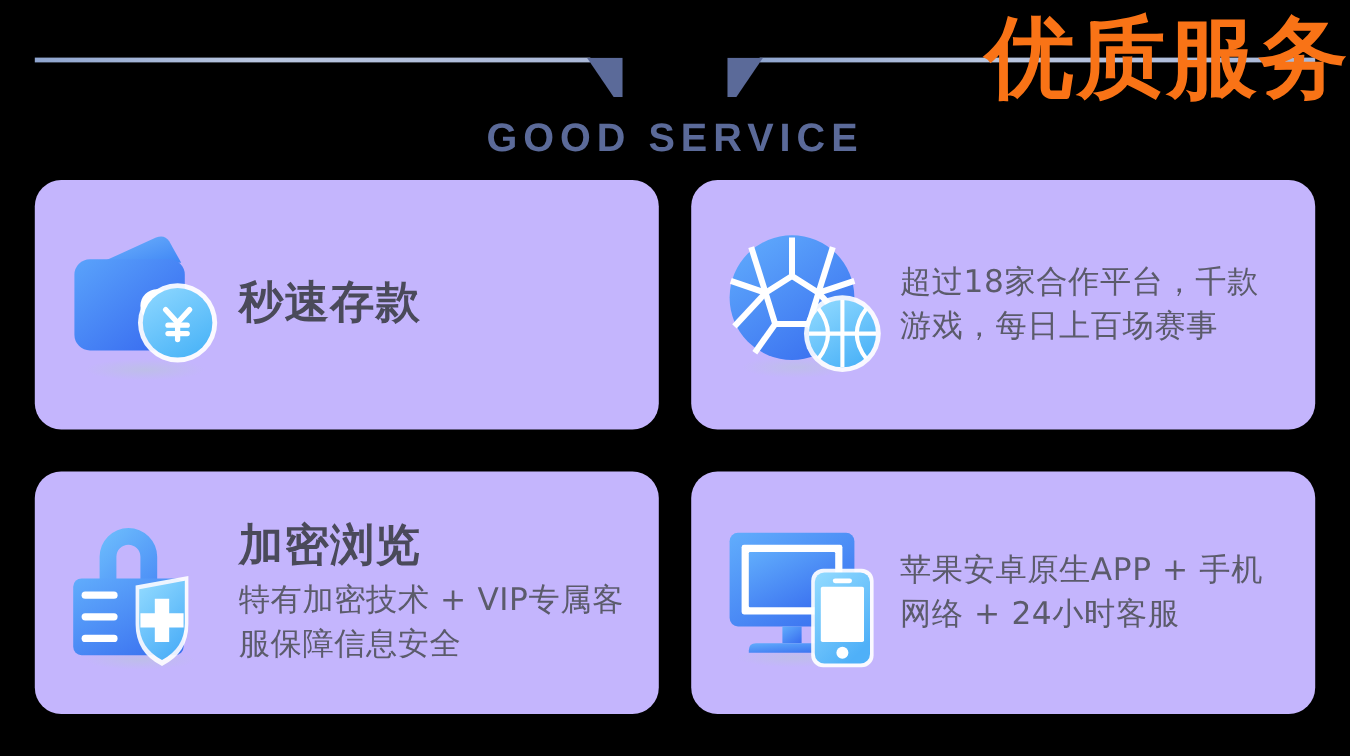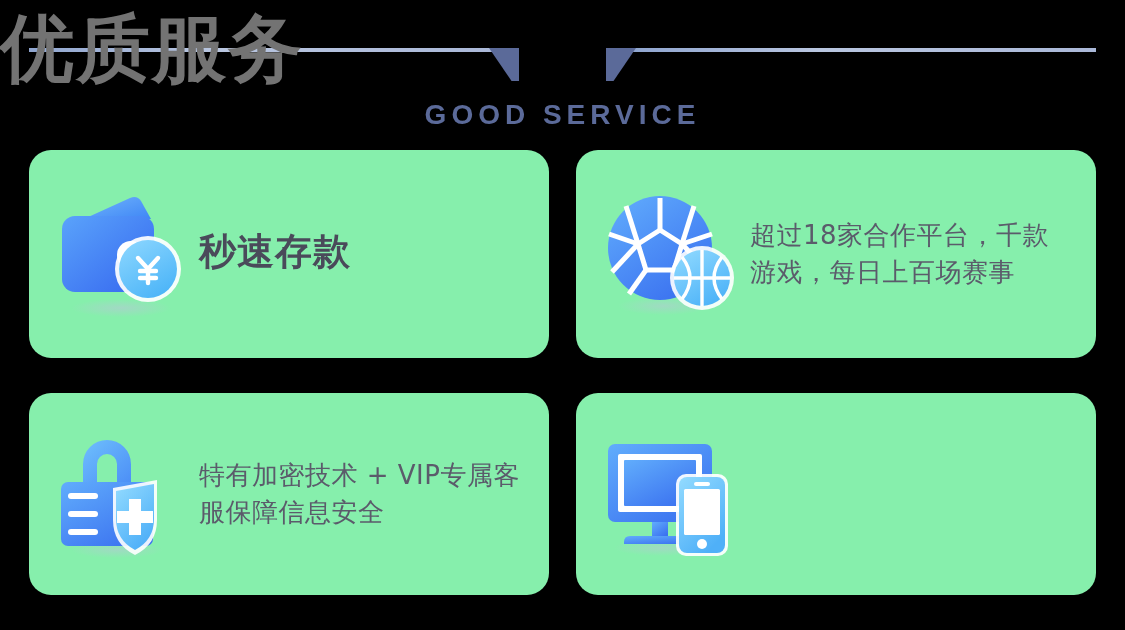--- a/index.html
+++ b/index.html
@@ -50,54 +50,54 @@
     right: 489px;
     clip-path: polygon(0 0, 100% 0, 25% 100%, 0 100%);
     background: #5b6a99;
     width: 30px; height: 33px;
   }
 
   #title-cn {
     position: absolute;
     left: 0; right: 0;
     top: 6px;
-    text-align: left;
+    text-align: right;
     font-size: 74px;
     line-height: 84px;
     font-weight: 700;
     letter-spacing: 2px;
-    color: #737373;
+    color: #f97316;
     font-family: "DejaVu Sans", "Liberation Sans", sans-serif;
   }
   #title-en {
     position: absolute;
     left: 0; right: 0;
     top: 96px;
     text-align: center;
-    font-size: 28px;
+    font-size: 33px;
     line-height: 38px;
     font-weight: 700;
     letter-spacing: 5px;
     color: #5b6a99;
   }
 
   
   #cards {
     position: absolute;
     left: 29px;
     top: 150px;
     width: 1067px;
     display: grid;
     grid-template-columns: 520px 520px;
     grid-template-rows: 208px 202px;
     column-gap: 27px;
     row-gap: 35px;
   }
   .card {
-    background: #86efac;
+    background: #c4b5fd;
     border-radius: 22px;
     display: flex;
     align-items: center;
     padding: 0 22px 0 26px;
     box-sizing: border-box;
     overflow: hidden;
   }
   .card-icon {
     flex: 0 0 auto;
     width: 136px;
@@ -260,20 +260,21 @@
           <line x1="16" y1="70" x2="40" y2="70"></line>
           <line x1="16" y1="88" x2="40" y2="88"></line>
           <line x1="16" y1="106" x2="40" y2="106"></line>
         </g>
         <path d="M58 62 L102 54 L102 94 Q102 118 80 129 Q58 118 58 94 Z" fill="#ffffff" opacity="0.9"></path>
         <path d="M61 65 L99 58 L99 93 Q99 114 80 124 Q61 114 61 93 Z" fill="url(#g-shield)"></path>
         <path d="M74 73 L86 73 L86 85 L98 85 L98 97 L86 97 L86 109 L74 109 L74 97 L62 97 L62 85 L74 85 Z" fill="#ffffff"></path>
       </svg>
     </div>
     <div class="card-text">
+      <div class="card-title">加密浏览</div>
       <div class="card-desc">特有加密技术 + VIP专属客服保障信息安全</div>
     </div>
   </div>
 
   <div class="card card-4">
     <div class="card-icon">
       <svg viewBox="0 0 136 136" width="136" height="136">
         <defs>
           <linearGradient id="g-monitor" x1="0" y1="0" x2="0.8" y2="1">
             <stop offset="0%" stop-color="#61adfc"></stop>
@@ -295,16 +296,17 @@
         <rect x="50" y="96" width="16" height="14" fill="url(#g-monitor)"></rect>
         <path d="M28 110 L88 110 Q94 110 94 116 L94 118 L22 118 L22 116 Q22 110 28 110 Z" fill="url(#g-monitor)"></path>
         <rect x="74" y="48" width="52" height="82" rx="10" fill="#ffffff" opacity="0.92"></rect>
         <rect x="77" y="51" width="46" height="76" rx="8" fill="url(#g-phone)"></rect>
         <rect x="82" y="63" width="36" height="46" rx="1.5" fill="#ffffff"></rect>
         <rect x="92" y="56" width="16" height="4" rx="2" fill="#ffffff"></rect>
         <circle cx="100" cy="118" r="5" fill="#ffffff"></circle>
       </svg>
     </div>
     <div class="card-text">
+      <div class="card-desc">苹果安卓原生APP + 手机网络 + 24小时客服</div>
     </div>
   </div>
 
 </div>
 
 </body></html>

